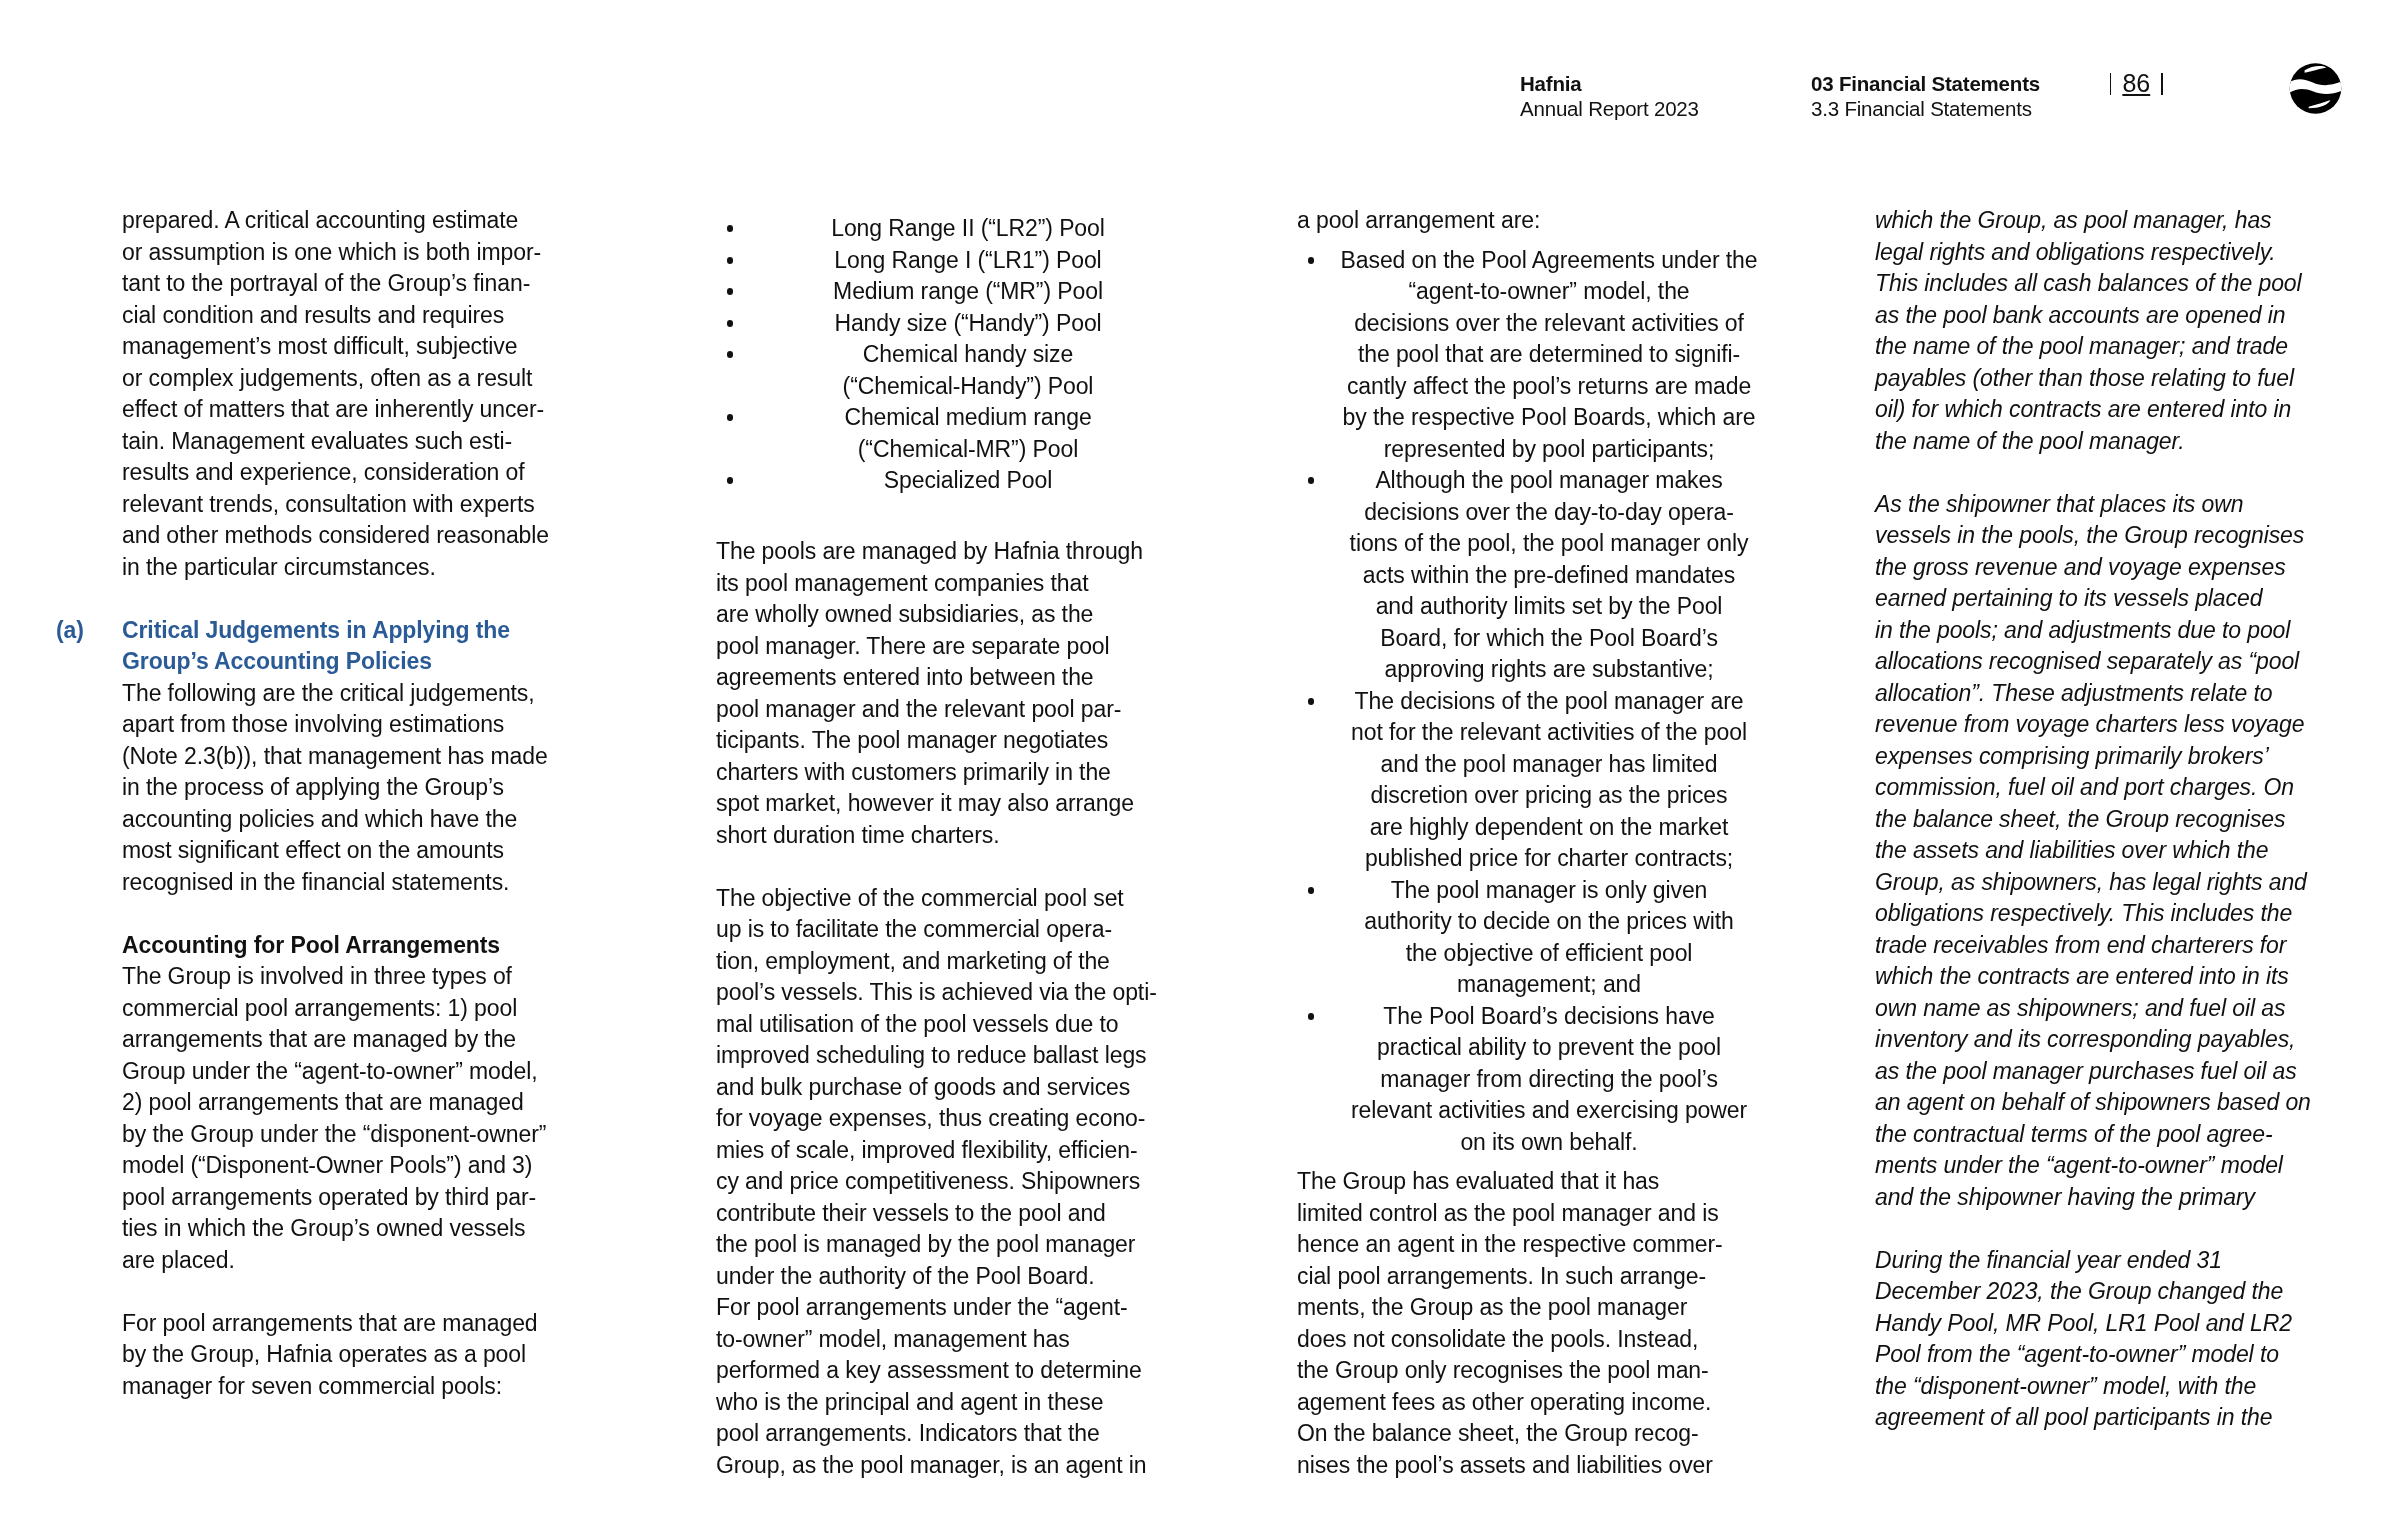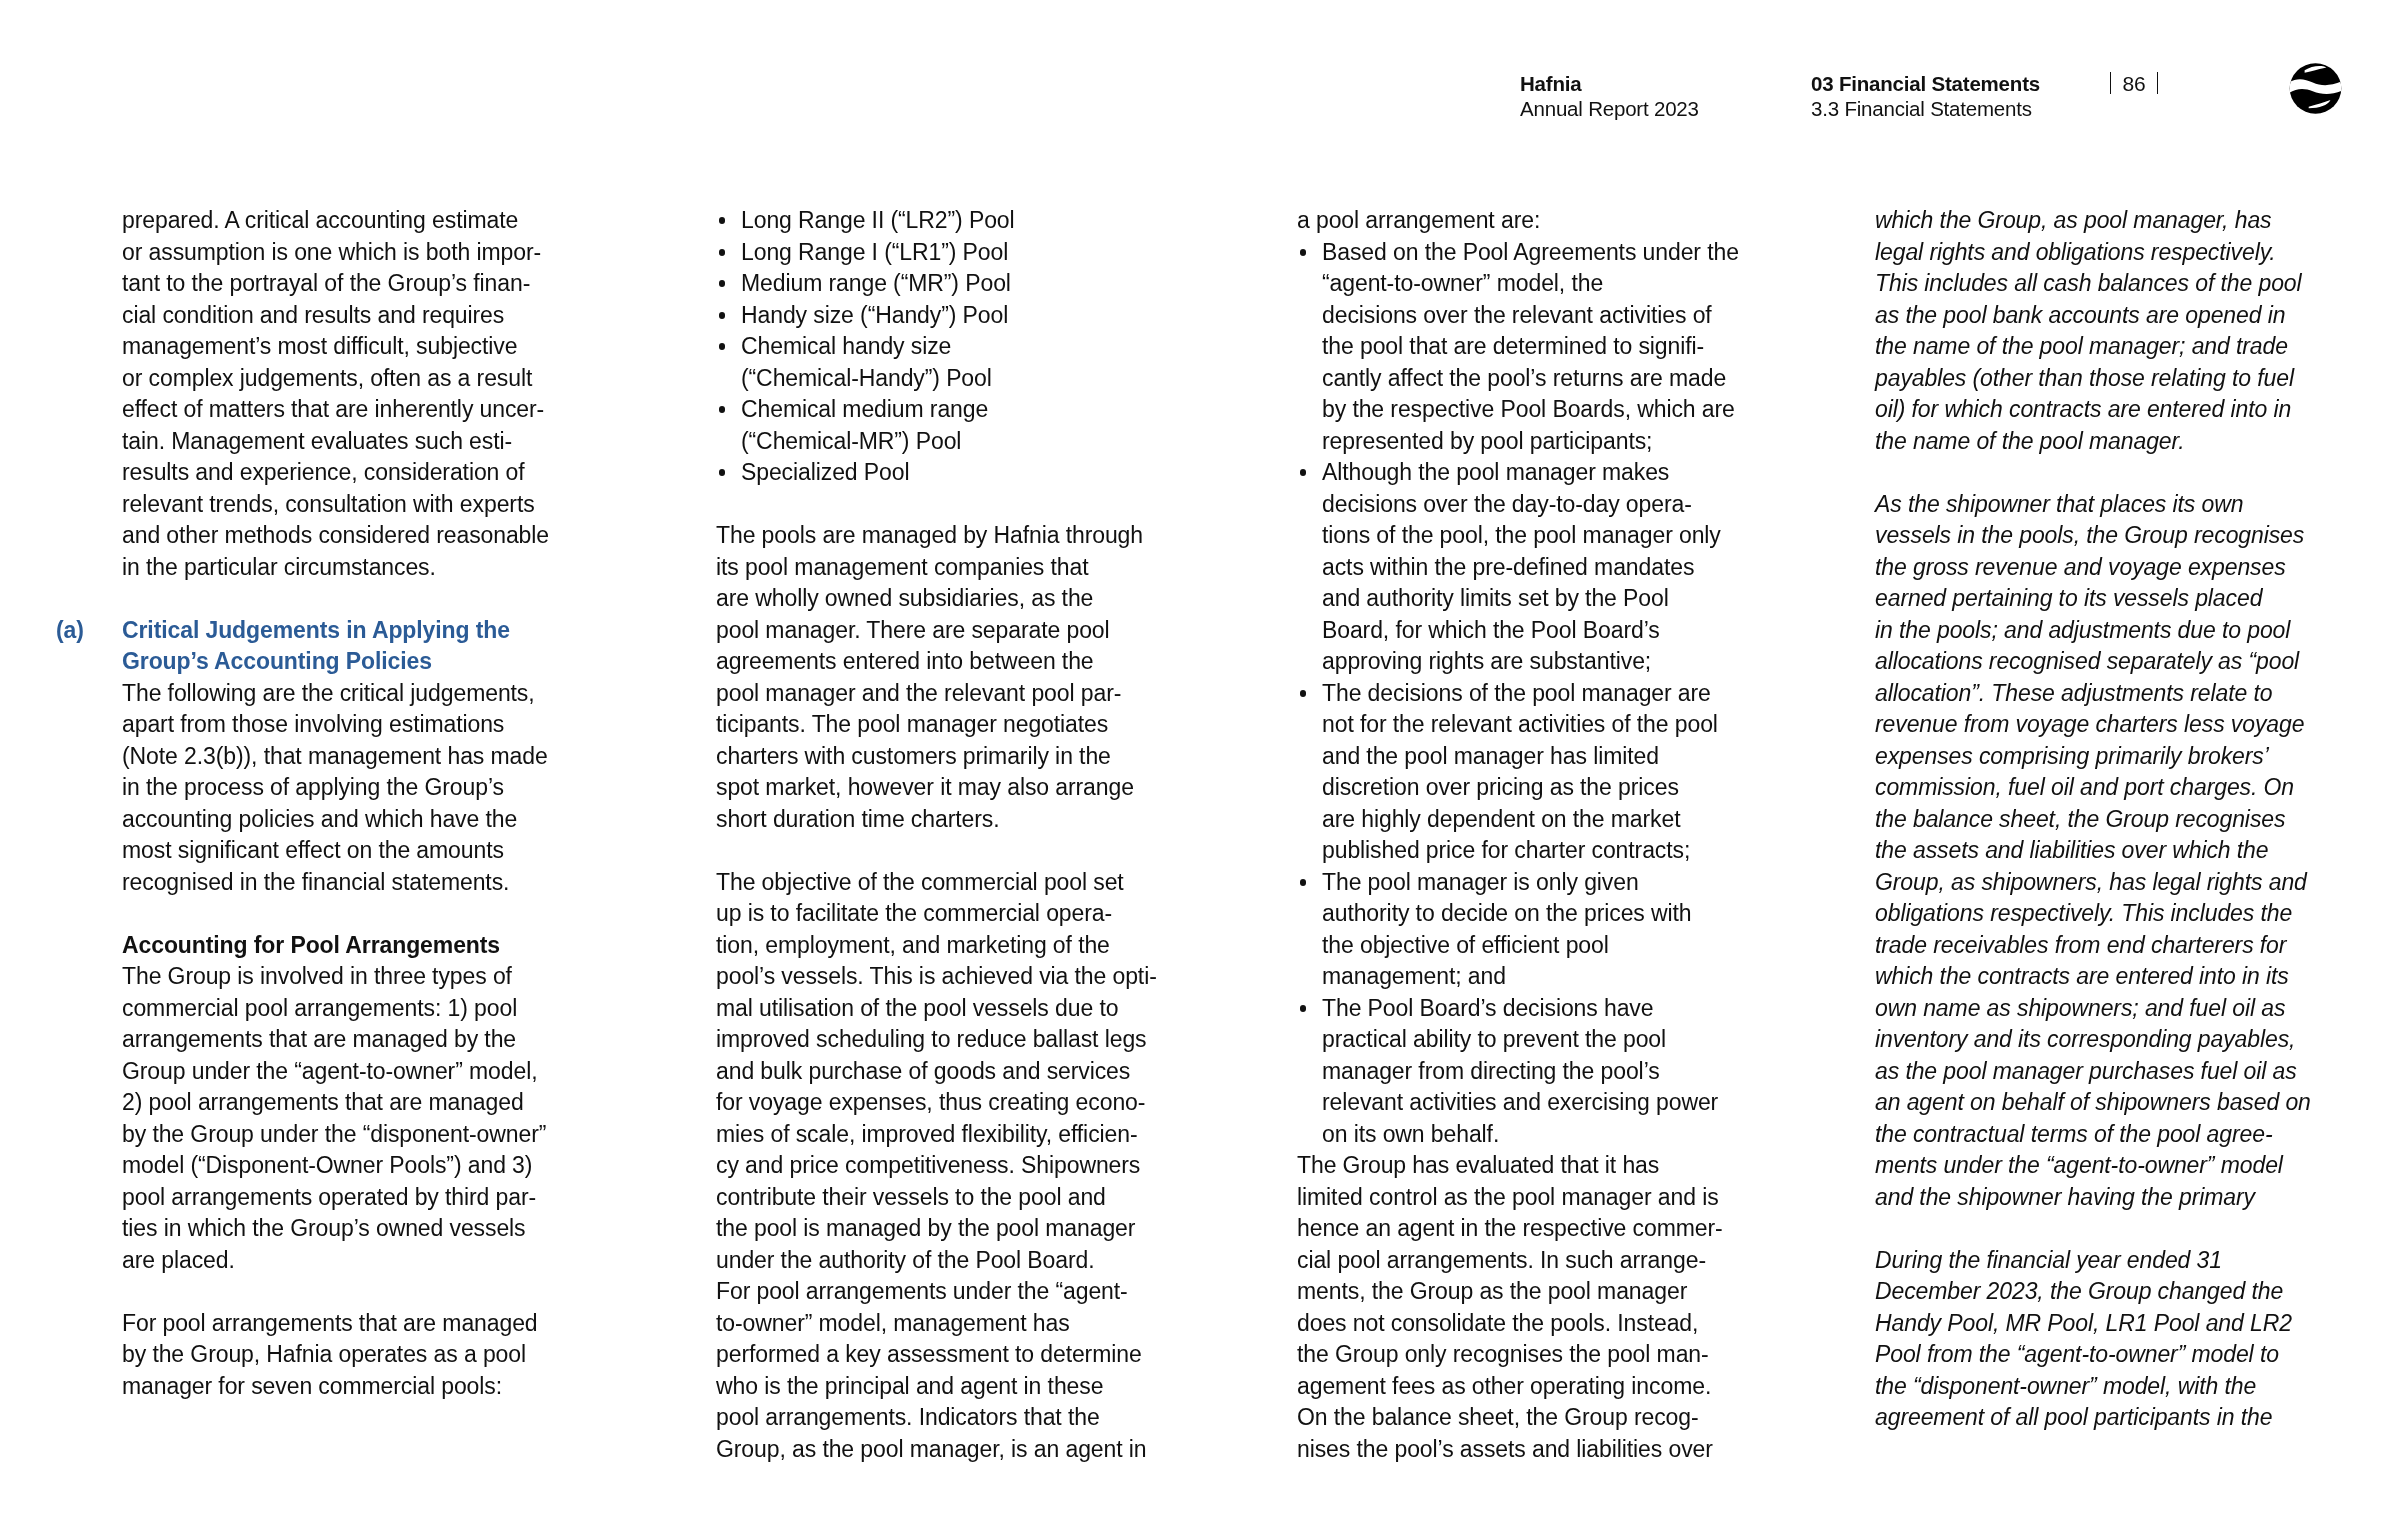--- a/index.html
+++ b/index.html
@@ -6,41 +6,41 @@
   body {
     width: 2401px; height: 1537px; position: relative; overflow: hidden;
     font-family: "Liberation Sans", "DejaVu Sans", sans-serif;
     color: #111111;
   }
   .header { position: absolute; top: 0; left: 0; width: 2224px; height: 151px; }
   .hdr-block { position: absolute; top: 71px; font-size: 20.5px; line-height: 25px; letter-spacing: -0.2px; }
   .hdr-block .bold { font-weight: bold; }
   .hdr-company { left: 1520px; }
   .hdr-section { left: 1811px; }
-  .hdr-page { position: absolute; top: 71px; left: 2110px; font-size: 21px; line-height: 25px; }
+  .hdr-page { position: absolute; top: 71px; left: 2110px; font-size: 25px; line-height: 25px; text-decoration: underline; }
   .hdr-page .bar { display: inline-block; width: 1.4px; height: 22px; background: #111; vertical-align: -3.4px; }
   .hdr-page .num { padding: 0 11px; }
   .logo { position: absolute; left: 2288px; top: 62px; width: 55px; height: 53px; }
 
   .col { position: absolute; top: 205px; width: 479px; font-size: 23px; line-height: 31.5px; letter-spacing: -0.1px; }
   .col1 { left: 122px; width: 479px; }
   .col2 { left: 716px; width: 479px; }
   .col3 { left: 1297px; width: 479px; }
   .col4 { left: 1875px; width: 479px; font-style: italic; }
 
   .p { margin: 0; white-space: normal; }
   .line { display: block; white-space: nowrap; height: 31.5px; }
   .gap { display: block; height: 31.5px; }
 
   .heading-row { position: relative; }
   .heading-marker { position: absolute; left: -66px; top: 0; color: #2B5B96; font-weight: bold; }
   .heading-blue { color: #2B5B96; font-weight: bold; }
   .subheading { font-weight: bold; }
 
-  ul.bullets { list-style: none; margin: 0; padding: 0; }
+  ul.bullets { list-style: none; margin: 8px; padding: 0; text-align: center; }
   ul.bullets li { position: relative; padding-left: 25px; }
   ul.bullets li::before {
     content: ""; position: absolute; left: 2.7px; top: 12.3px;
     width: 6.8px; height: 6.8px; border-radius: 50%; background: #111;
   }
 </style>
 </head>
 <body>
 
 <div class="header">

